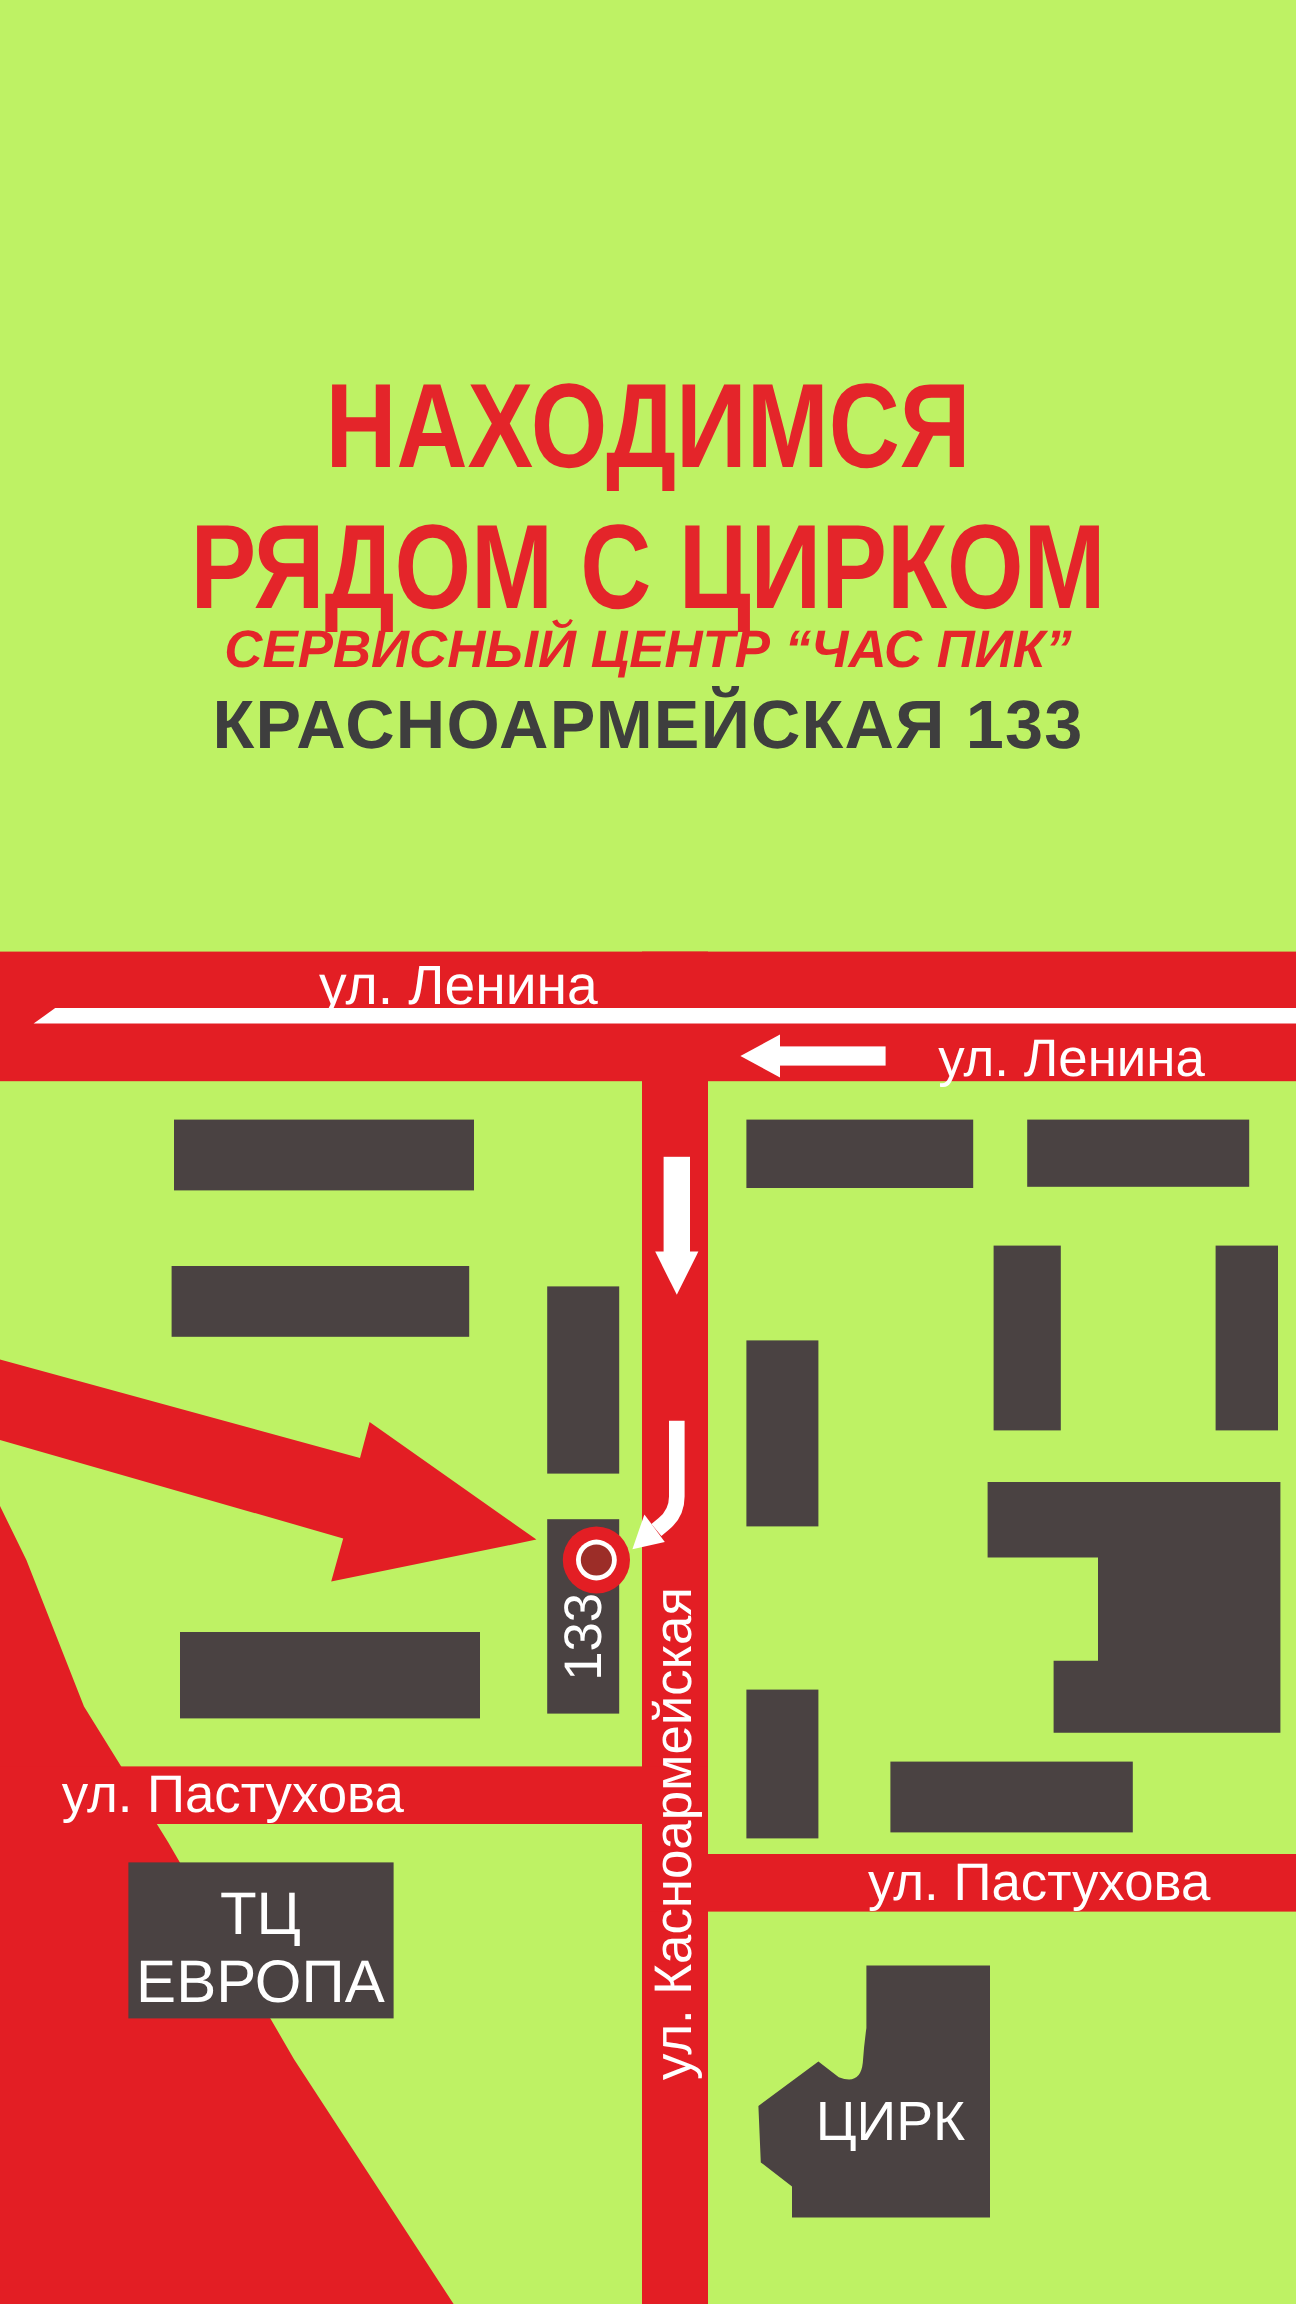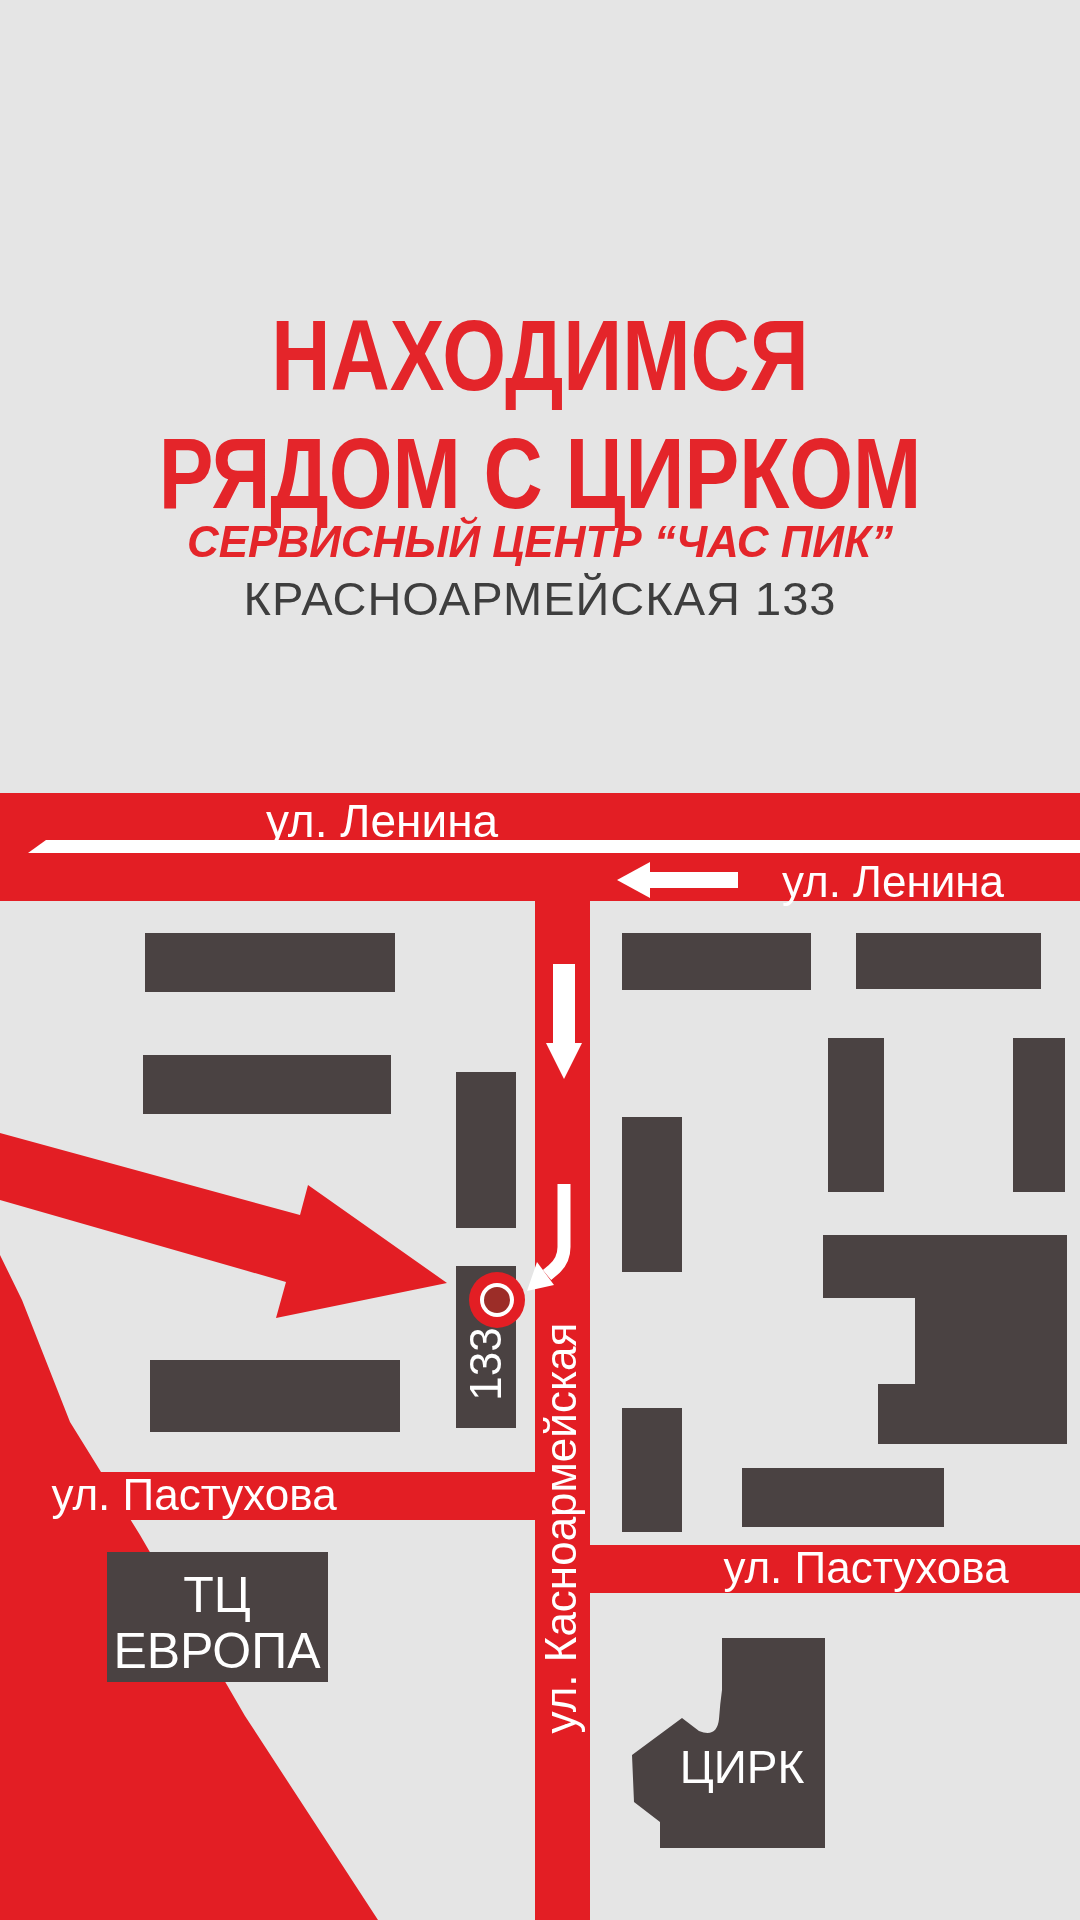--- a/index.html
+++ b/index.html
@@ -1,24 +1,24 @@
 <!DOCTYPE html>
 <html><head>
 <meta charset="utf-8">
 <style>
   html,body{margin:0;padding:0;background:#ffffff;}
-  .page{position:relative;width:1080px;height:1920px;background:#e5e5e5;overflow:hidden;
+  .page{position:relative;width:1080px;height:1920px;background:#bef264;overflow:hidden;
         font-family:"Liberation Sans",sans-serif;}
   .headline{position:absolute;left:0;right:0;top:296px;text-align:center;
             color:#e4252a;font-weight:bold;font-size:100px;line-height:1.18;
             transform:scaleX(0.82);transform-origin:50% 0;white-space:nowrap;}
   .sub-service{position:absolute;left:0;right:0;top:517px;text-align:center;
                color:#e4252a;font-weight:bold;font-size:44px;white-space:nowrap;font-style:italic;}
   .sub-address{position:absolute;left:0;right:0;top:571px;text-align:center;
-               color:#3e3e3e;font-weight:normal;font-size:47px;letter-spacing:1px;white-space:nowrap;}
+               color:#3e3e3e;font-weight:bold;font-size:57px;letter-spacing:1px;white-space:nowrap;}
   svg.map{position:absolute;left:0;top:0;width:1080px;height:1920px;}
   svg text{font-family:"Liberation Sans",sans-serif;}
 </style>
 </head>
 <body>
 
 <div class="page">
 
   <div class="headline">
     <div>НАХОДИМСЯ</div>

